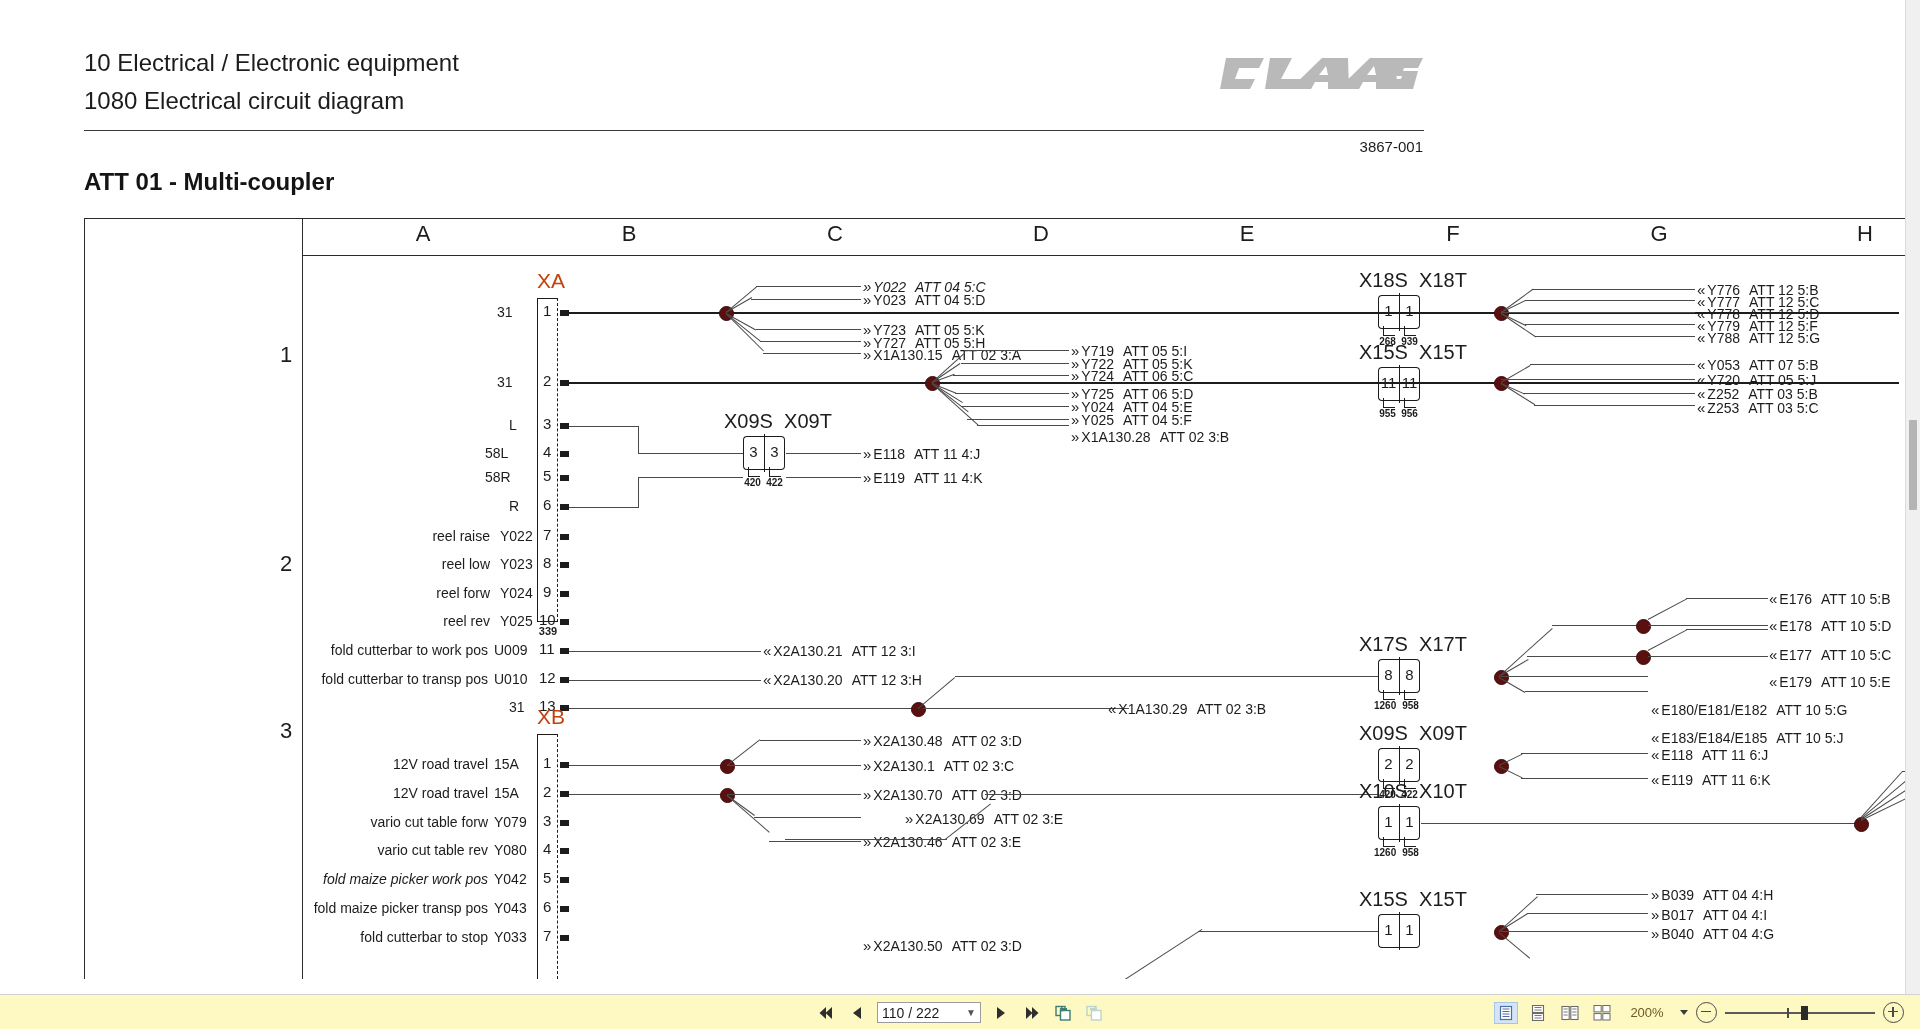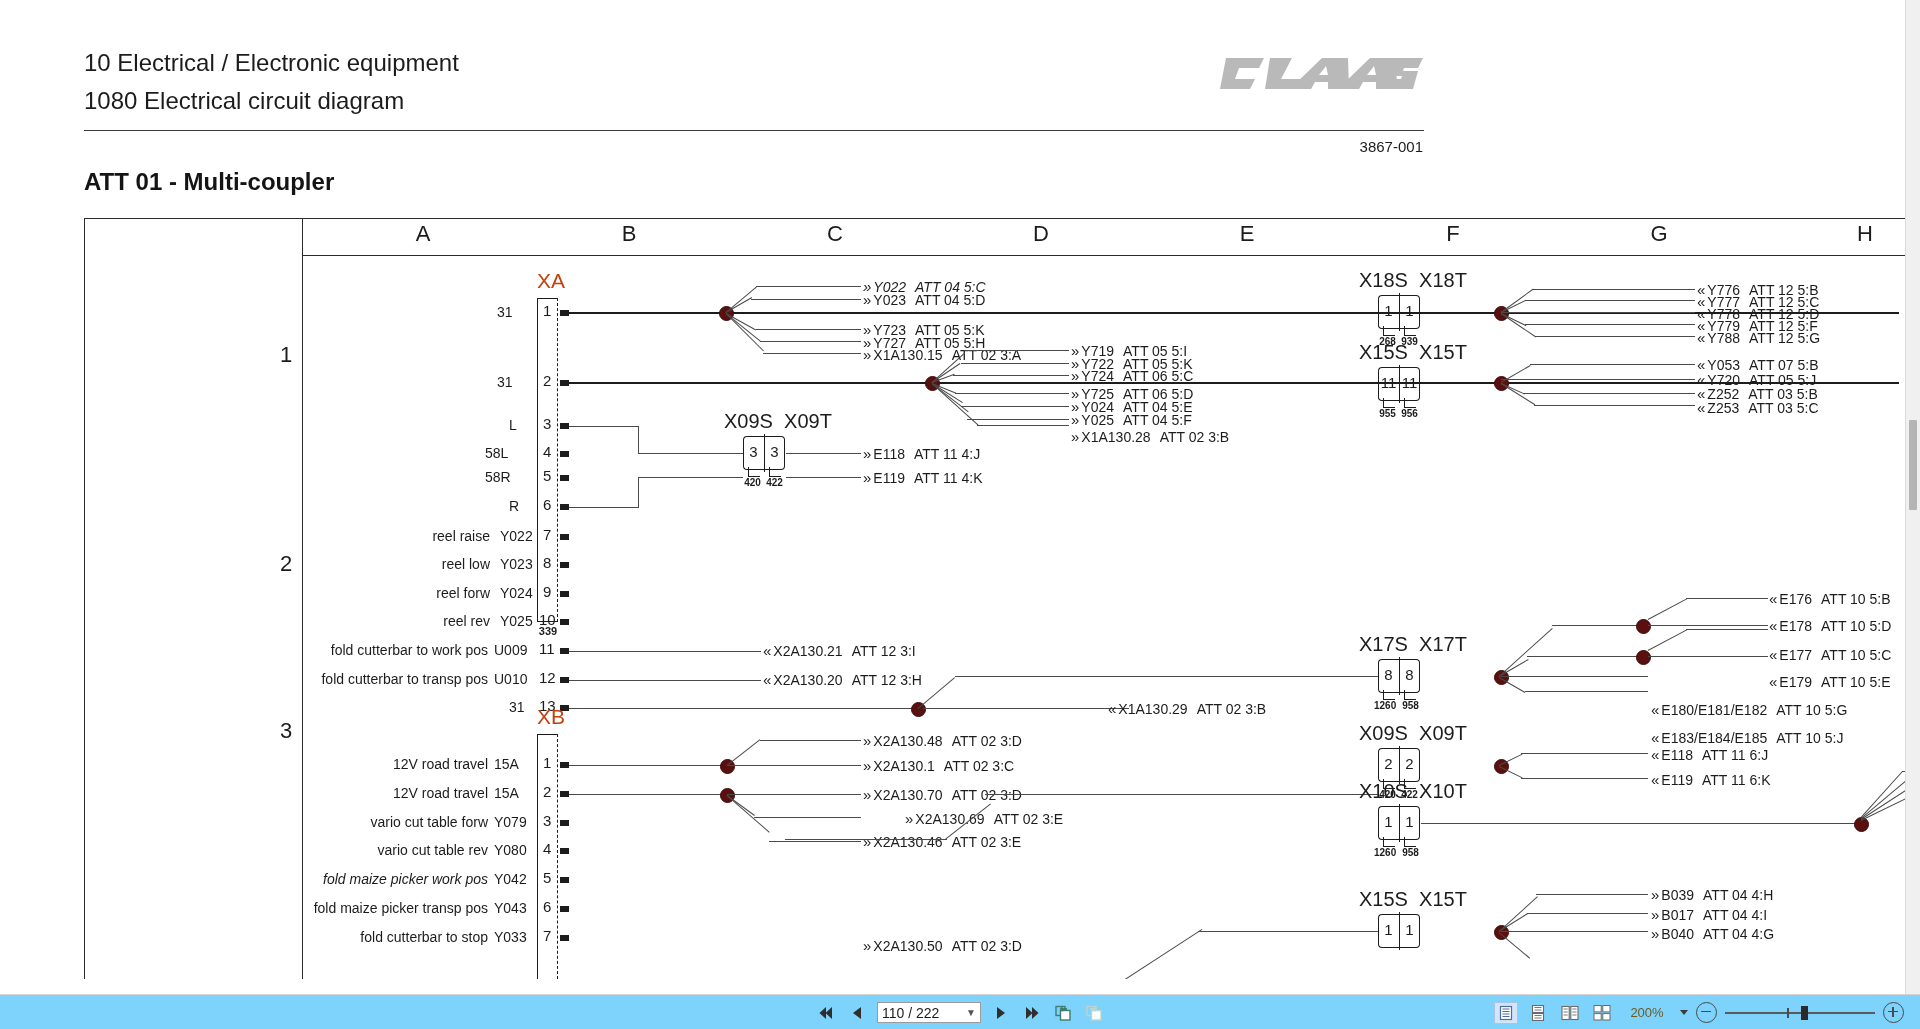--- a/index.html
+++ b/index.html
@@ -58,21 +58,21 @@
   .plug .tail{position:absolute;top:33px;font-size:10px;font-weight:bold;color:#1c1c1c;width:21px;text-align:center;}
   .plug .hook{position:absolute;top:31px;width:11px;height:9px;border-left:1.4px solid #1c1c1c;border-bottom:1.4px solid #1c1c1c;}
 
   
   .sig{position:absolute;font-size:14px;color:#1c1c1c;white-space:nowrap;}
   .sig .arr{display:inline-block;font-size:15px;letter-spacing:-3px;margin-right:5px;color:#1c1c1c;}
   .sig .nm{display:inline-block;min-width:0;}
   .sig .ref{display:inline-block;margin-left:9px;}
 
   
-  #toolbar{position:absolute;left:0;top:994px;width:1920px;height:35px;background:#7dd3fc;border-top:1px solid #d2d2d2;}
+  #toolbar{position:absolute;left:0;top:994px;width:1920px;height:35px;background:#fef9c3;border-top:1px solid #d2d2d2;}
   .tb-center{position:absolute;left:50%;transform:translateX(-50%);top:0;height:35px;display:flex;align-items:center;gap:9px;}
   .tb-btn{width:22px;height:22px;display:flex;align-items:center;justify-content:center;cursor:pointer;color:#2e2e2e;}
   .tb-btn svg{display:block;}
   .pagebox{width:104px;height:21px;border:1px solid #9b9b9b;background:#fff;display:flex;align-items:center;padding:0 4px;box-sizing:border-box;}
   .pagebox .val{flex:1;font-size:14px;color:#1c1c1c;}
   .pagebox .cv{color:#555;font-size:10px;}
   .tb-right{position:absolute;right:16px;top:0;height:35px;display:flex;align-items:center;gap:8px;}
   .vmode{width:24px;height:22px;display:flex;align-items:center;justify-content:center;cursor:pointer;}
   .vmode.on{background:#d6e4f7;border:1px solid #a8c4e8;box-sizing:border-box;}
   .zoomval{font-size:13px;color:#6b5a22;margin:0 4px;min-width:42px;text-align:center;}

